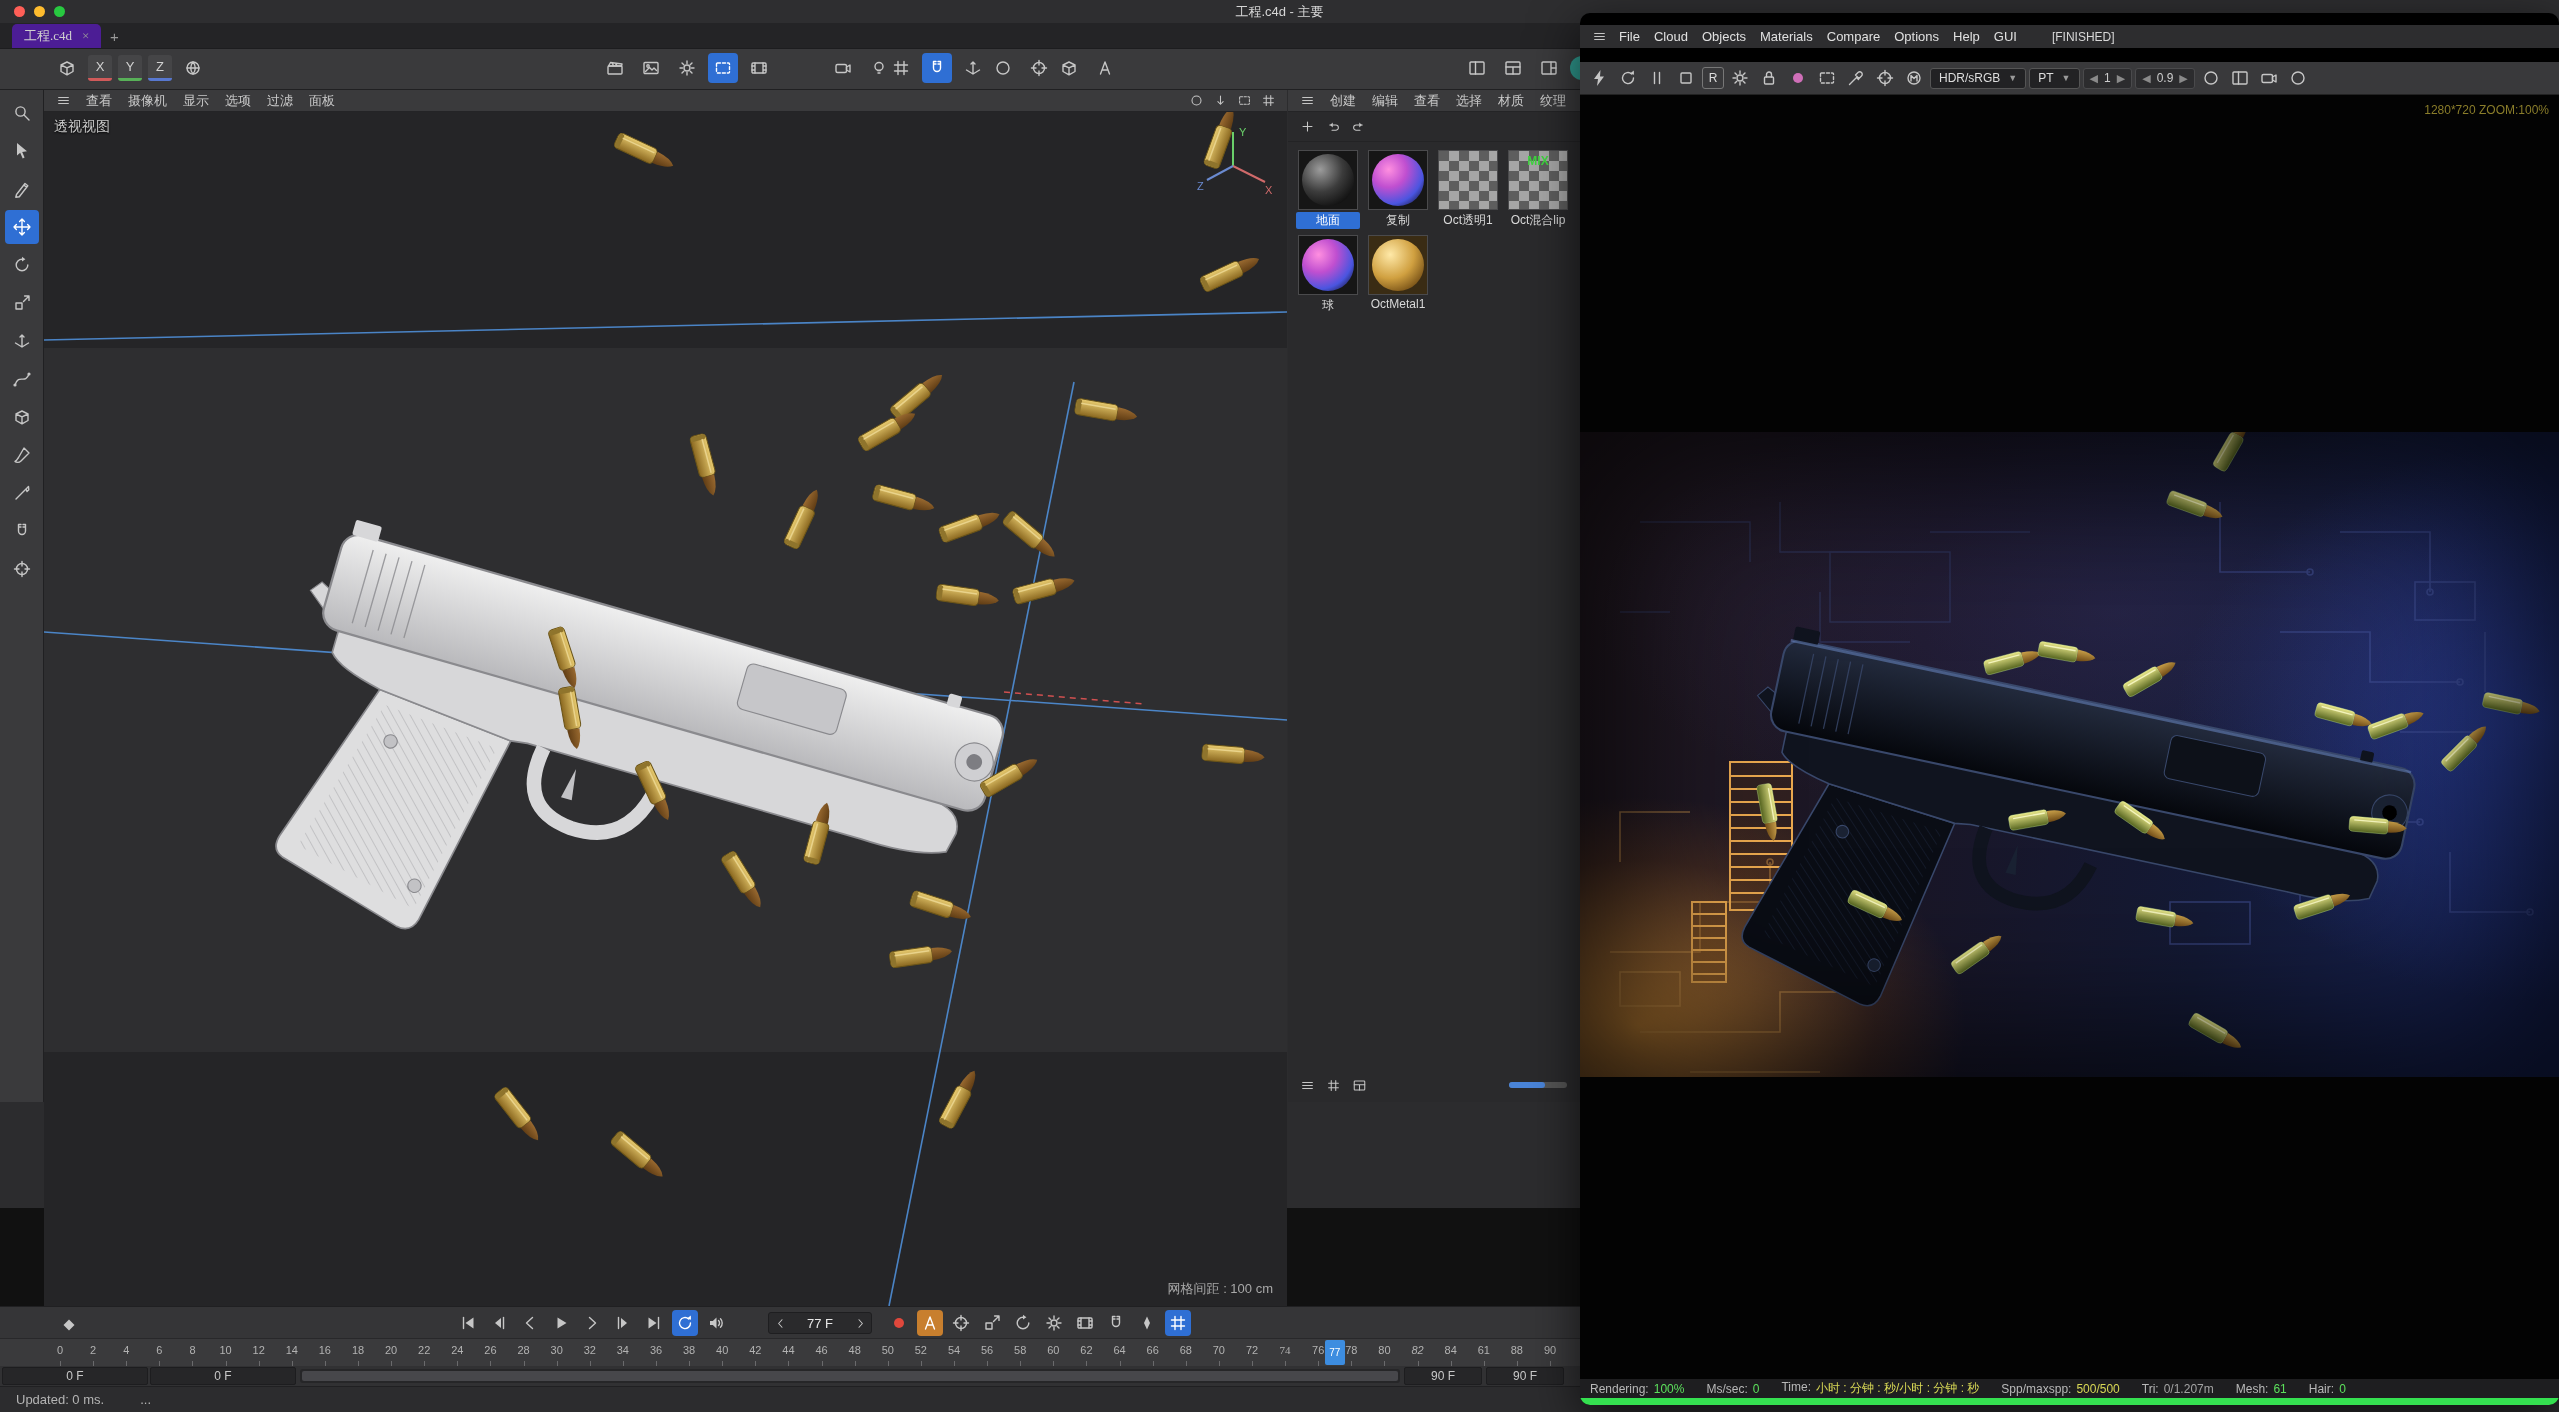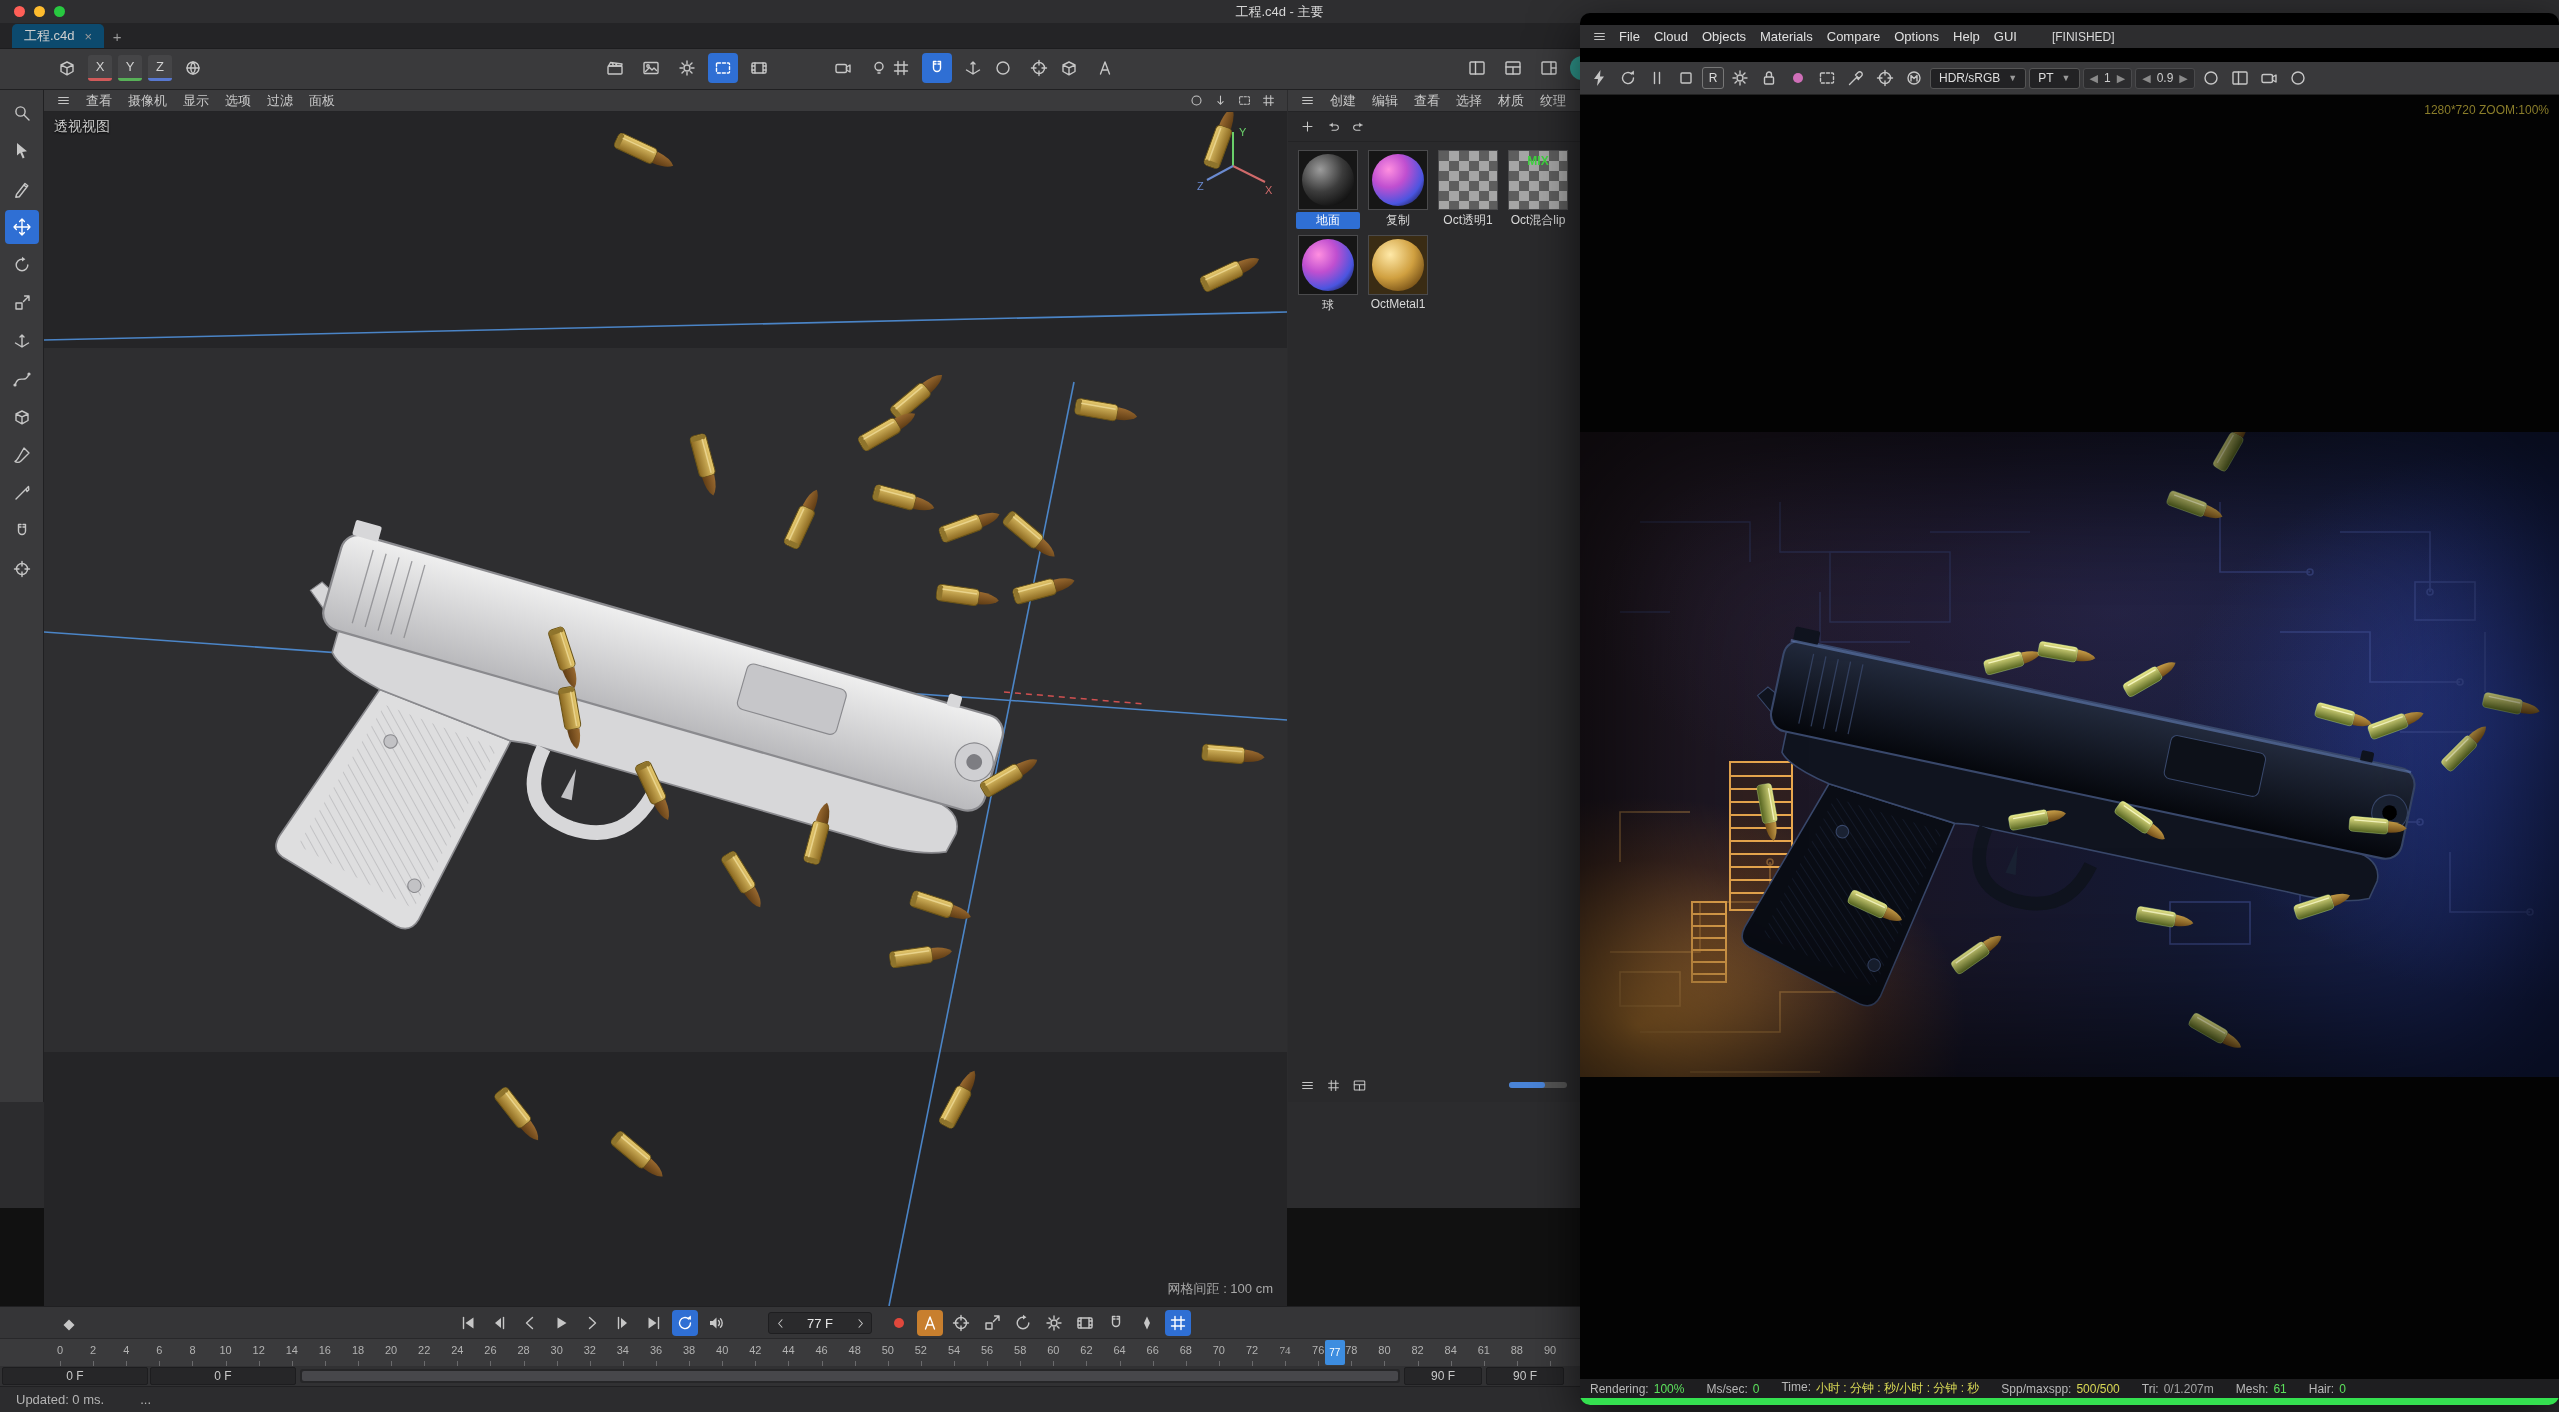--- a/index.html
+++ b/index.html
@@ -9,22 +9,22 @@
 
   
   .c4d { position:absolute; inset:0; background:#2c2c2e; }
   .titlebar { position:absolute; left:0; top:0; right:0; height:23px; background:#2e2e30;
     display:flex; align-items:center; justify-content:center; color:#d6d6d6; font-size:13px; }
   .lights { position:absolute; left:14px; top:6px; display:flex; gap:9px; }
   .light { width:11px; height:11px; border-radius:50%; display:inline-block; }
   .light.red{background:#ff5f57} .light.yellow{background:#febc2e} .light.green{background:#28c840}
   .tabbar { position:absolute; left:0; top:23px; right:0; height:26px; background:#242426;
     display:flex; align-items:flex-end; padding-left:12px; border-bottom:1px solid #1d1d1f; }
-  .tab { height:24px; background:#0c4a6e; color:#cfcfcf; font-size:13px; display:flex;
-    align-items:center; padding:0 12px; border-radius:5px 5px 0 0; gap:10px;}
+  .tab { height:24px; background:#4c1d95; color:#cfcfcf; font-size:13px; display:flex;
+    align-items:center; padding:0 12px; border-radius:5px 5px 0 0; gap:10px;font-family:Liberation Serif, serif;}
   .tab .x { color:#9a9a9a; font-size:13px; }
   .tab-add { height:24px; width:26px; display:flex; align-items:center; justify-content:center;
     color:#9a9a9a; font-size:15px; }
 
   .main-toolbar { position:absolute; left:0; top:49px; right:0; height:41px; background:#3a3a3c;
     border-bottom:1px solid #202022; }
   .tgroup { position:absolute; top:4px; display:flex; gap:6px; align-items:center; }
 
   .ibtn { width:30px; height:30px; border-radius:4px; display:flex; align-items:center;
     justify-content:center; color:#c6c6c6; }
@@ -805,21 +805,21 @@
           <span class="tick" style="left: 80%;">72</span>
           <span class="tickmark" style="left: 80%;"></span>
           <span class="tick" style="left: 82.2222%; font-family: Liberation Serif, serif;">74</span>
           <span class="tickmark" style="left: 82.2222%;"></span>
           <span class="tick" style="left: 84.4444%;">76</span>
           <span class="tickmark" style="left: 84.4444%;"></span>
           <span class="tick" style="left: 86.6667%;">78</span>
           <span class="tickmark" style="left: 86.6667%;"></span>
           <span class="tick" style="left: 88.8889%;">80</span>
           <span class="tickmark" style="left: 88.8889%;"></span>
-          <span class="tick" style="left: 91.1111%;">82</span>
+          <span class="tick" style="left: 91.1111%; font-style: italic;">82</span>
           <span class="tickmark" style="left: 91.1111%;"></span>
           <span class="tick" style="left: 93.3333%;">84</span>
           <span class="tickmark" style="left: 93.3333%;"></span>
           <span class="tick" style="left: 95.5556%;">61</span>
           <span class="tickmark" style="left: 95.5556%;"></span>
           <span class="tick" style="left: 97.7778%;">88</span>
           <span class="tickmark" style="left: 97.7778%;"></span>
           <span class="tick" style="left: 100%;">90</span>
           <span class="tickmark" style="left: 100%;"></span>
           <div class="playhead" style="left: 85.5556%;">77</div>

